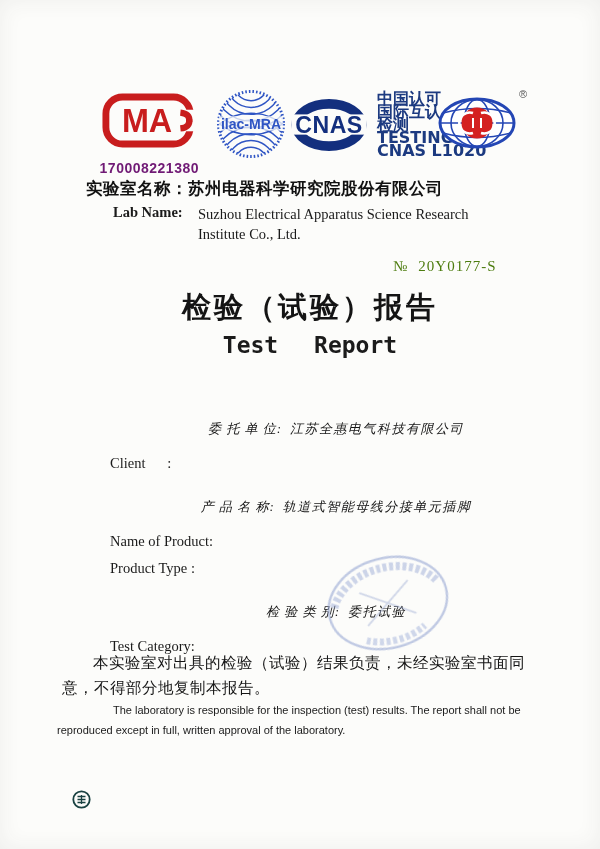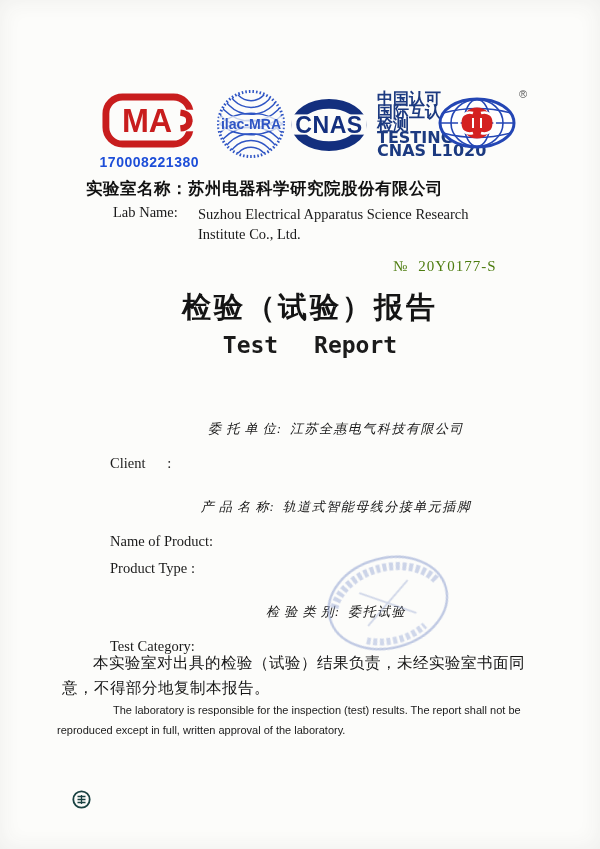--- a/index.html
+++ b/index.html
@@ -14,22 +14,22 @@
     background: #fcfcfa;
     overflow: hidden;
     box-shadow: inset 0 0 22px rgba(60,60,55,0.07);
     color: #1d1d1d;
   }
 
   
   .logos { position: absolute; left: 0; top: 0; width: 600px; height: 175px; }
   .cma-block { position: absolute; left: 99px; top: 93px; width: 100px; text-align: right; }
   .cma-number {
-    color: #1d4ed8; font-family: "Liberation Sans", sans-serif;
-    font-weight: bold; font-size: 14px; letter-spacing: 0.5px; margin-top: 1px;
+    color: #701a75; font-family: "Liberation Sans", sans-serif;
+    font-weight: bold; font-size: 14px; letter-spacing: 0.5px; margin-top: 7px;
   }
   .ilac-block { position: absolute; left: 216px; top: 89px; }
   .cnas-block { position: absolute; left: 291px; top: 99px; }
   .accred-block {
     position: absolute; left: 377px; top: 92px;
     font-family: "DejaVu Sans", sans-serif; font-weight: bold;
     font-size: 16px; line-height: 13px; color: #1c3a80;
   }
   .globe-block { position: absolute; left: 437px; top: 97px; }
   .registered-mark {
@@ -38,21 +38,21 @@
   }
 
   
   .lab-block { position: absolute; left: 86px; top: 178px; width: 470px; }
   .lab-zh {
     font-family: "DejaVu Sans", sans-serif; font-weight: bold;
     font-size: 16.5px; color: #111; letter-spacing: 0.5px;
   }
   .lab-en-row { display: flex; margin-top: 4px; }
   .lab-en-label {
-    width: 85px; margin-left: 27px; font-size: 14.5px; color: #1a1a1a;
+    width: 85px; margin-left: 27px; font-size: 14.5px; color: #1a1a1a; font-weight: bold;
   }
   .lab-en-name { font-size: 14.5px; line-height: 20px; color: #1a1a1a; }
 
   
   .report-no {
     position: absolute; left: 393px; top: 258px;
     font-size: 15px; letter-spacing: 1px; color: #4d7c0f;
   }
   .report-no .no-label { margin-right: 10px; }
 

